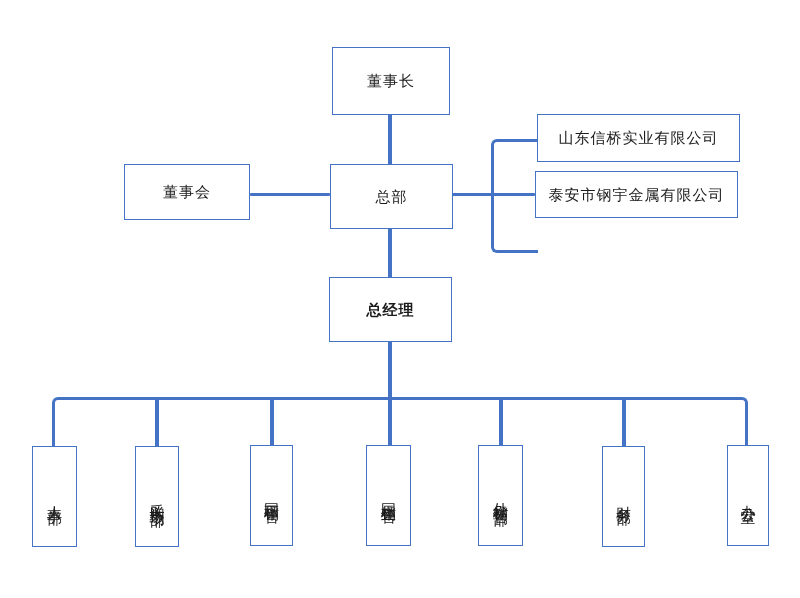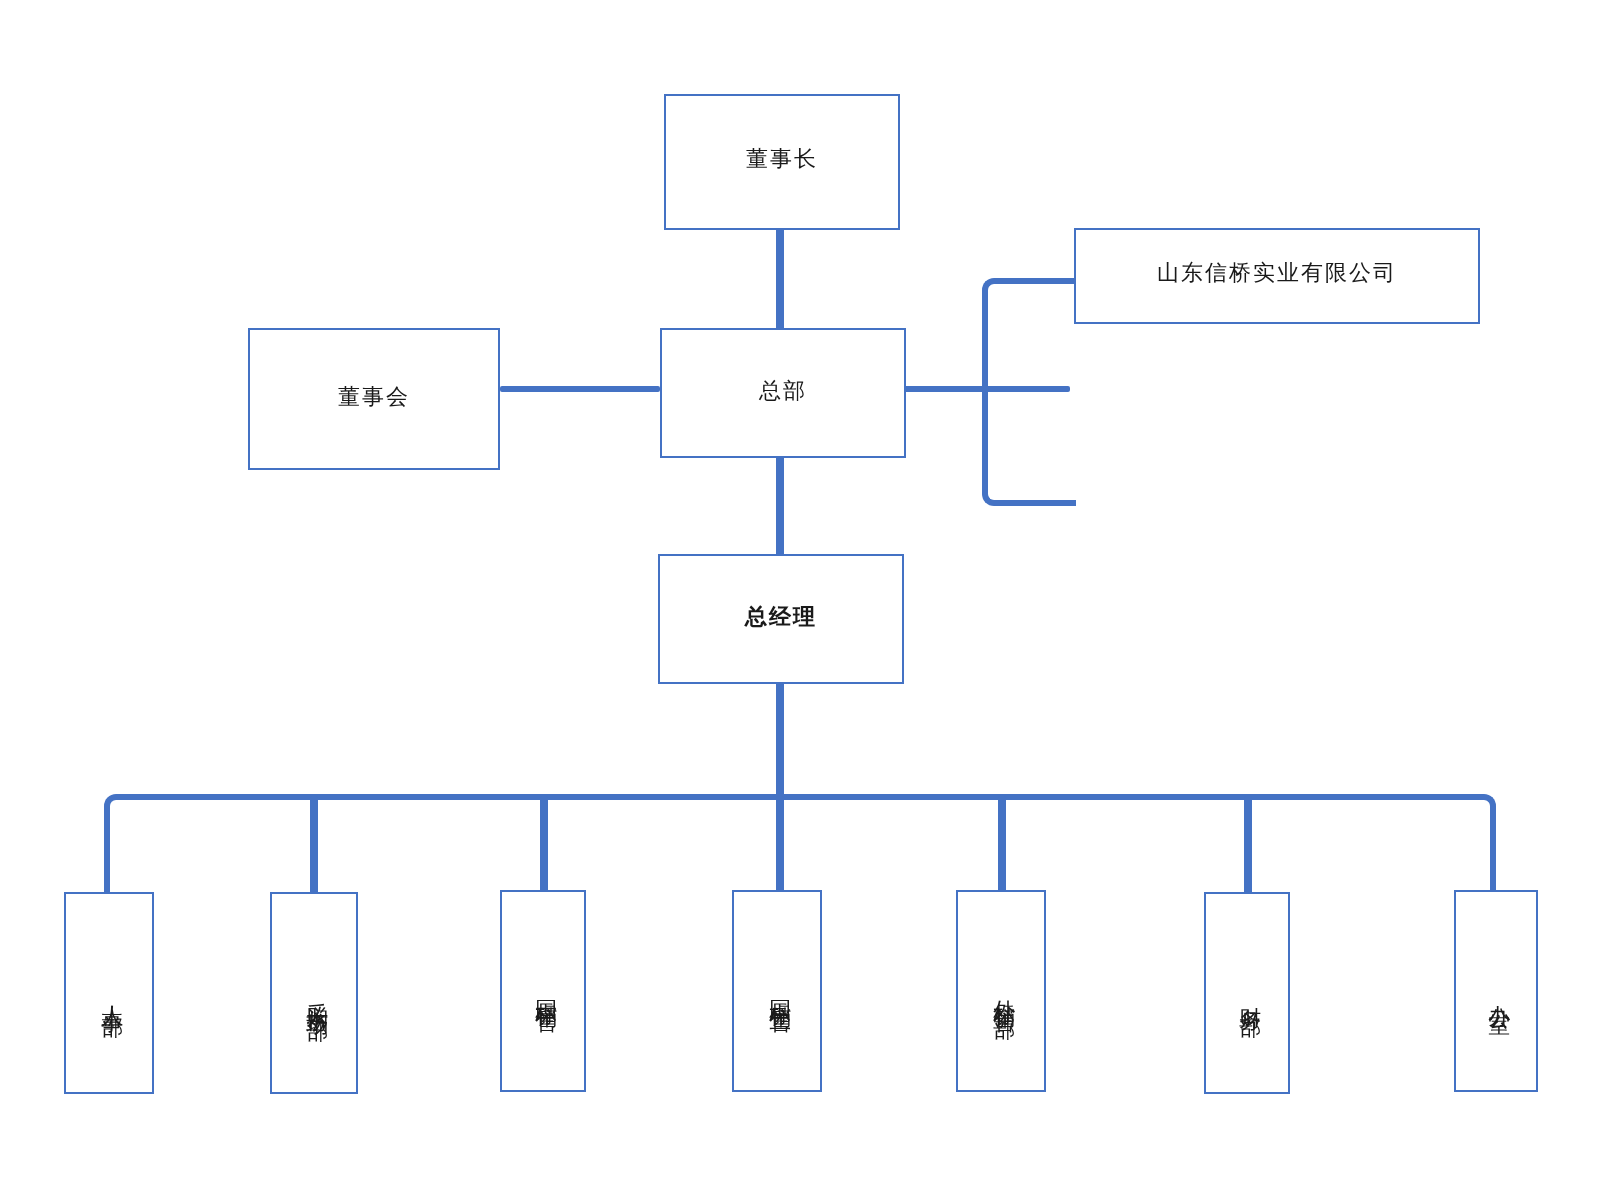--- a/index.html
+++ b/index.html
@@ -13,21 +13,21 @@
   }
   .node {
     position: absolute;
     box-sizing: border-box;
     border: 1.4px solid var(--box-border, #4472C4);
     background: #ffffff;
     display: flex;
     align-items: center;
     justify-content: center;
     color: var(--text, #1a1a1a);
-    font-size: 11px;
+    font-size: 15px;
     letter-spacing: 1px;
     text-align: center;
     line-height: 1.2;
   }
   .node.vertical {
     writing-mode: vertical-rl;
     text-orientation: upright;
     letter-spacing: 2px;
   }
   .line {
@@ -67,26 +67,27 @@
   <div class="line" style="left:388px; top:341px; width:3.5px; height:57px;"></div>
   <div class="bus" style="left:52px; top:396.5px; width:696px; height:50px;"></div>
   <div class="line" style="left:155px; top:398px; width:3.5px; height:49px;"></div>
   <div class="line" style="left:270px; top:398px; width:3.5px; height:48px;"></div>
   <div class="line" style="left:388px; top:398px; width:3.5px; height:48px;"></div>
   <div class="line" style="left:499px; top:398px; width:3.5px; height:48px;"></div>
   <div class="line" style="left:622px; top:398px; width:3.5px; height:49px;"></div>
 
   <div class="node" style="left:332px; top:47px; width:118px; height:68px;">董事长</div>
 
-  <div class="node" style="left:124px; top:164px; width:126px; height:71px;">董事会</div>
+  <div class="node" style="left:124px; top:164px; width:126px; height:56px;">董事会</div>
 
   <div class="node" style="left:537px; top:114px; width:203px; height:48px;">山东信桥实业有限公司</div>
 
   <div class="node" style="left:330px; top:164px; width:123px; height:65px;">总部</div>
 
+  <div class="node" style="left:535px; top:171px; width:203px; height:47px;">泰安市钢宇金属有限公司</div>
 
 
   <div class="node" style="left:329px; top:277px; width:123px; height:65px;font-weight:bold;">总经理</div>
 
   <div class="node vertical" style="left:32px; top:446px; width:45px; height:101px;">人事部</div>
 
   <div class="node vertical" style="left:135px; top:446px; width:44px; height:101px;">采购市场部</div>
 
   <div class="node vertical" style="left:250px; top:445px; width:43px; height:101px;">国标销售一</div>
 

